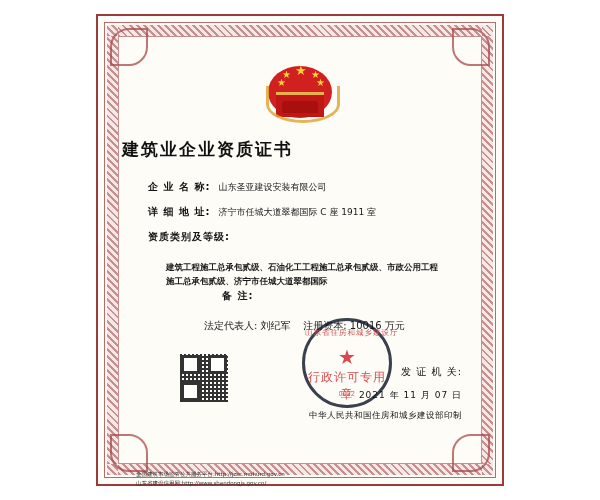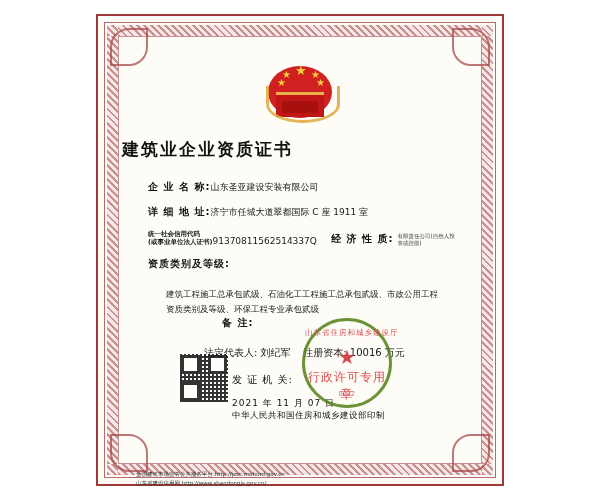--- a/index.html
+++ b/index.html
@@ -174,20 +174,21 @@
   }
   .lbl {
     font-size: 10px;
     font-weight: bold;
     letter-spacing: 1px;
     white-space: nowrap;
     color: #111;
     text-align: right;
   }
   .val {
+    margin-left: 8px;
     font-size: 9px;
     color: #1a1a1a;
     white-space: nowrap;
   }
   .row-split { display: flex; align-items: flex-end; }
   .col-left { display: flex; align-items: flex-end; width: 210px; }
   .col-right { display: flex; align-items: flex-end; }
 
   .lbl-stack {
     display: flex;
@@ -208,20 +209,21 @@
     font-size: 10px;
     font-weight: bold;
     letter-spacing: 1px;
     margin-bottom: 16px;
   }
   .scope-body {
     margin-left: 18px;
     font-size: 8.5px;
     line-height: 1.7;
     color: #1a1a1a;
+    font-weight: bold;
   }
   .remark-row {
     display: flex;
     align-items: center;
   }
   .remark-lbl {
     margin-left: 74px;
     font-size: 10px;
     font-weight: bold;
     letter-spacing: 1px;
@@ -263,36 +265,36 @@
     border: 3px solid #111;
     background: #fff;
   }
 
   
   .issuer {
     position: absolute;
     right: 16px;
     bottom: 38px;
     width: 230px;
-    text-align: left;
+    text-align: right;
     font-size: 10px;
     color: #111;
     font-family: "DejaVu Sans", sans-serif;
   }
   .issuer .line1 { letter-spacing: 1px; margin-bottom: 10px; }
-  .issuer .line2 { font-size: 9px; letter-spacing: 1px; }
+  .issuer .line2 { font-size: 9px; letter-spacing: 1px; margin-bottom: 8px; }
   .issuer .line3 { font-size: 8.5px; letter-spacing: .5px; }
 
   .seal {
     position: absolute;
     right: 86px;
     bottom: 52px;
     width: 84px;
     height: 84px;
-    border: 3px solid #4d7c0f;
+    border: 3px solid #0f172a;
     border-radius: 50%;
     color: #d1232a;
     opacity: .82;
   }
   .seal .arc {
     position: absolute;
     left: 0; right: 0; top: 7px;
     text-align: center;
     font-size: 7.5px;
     letter-spacing: 1px;
@@ -369,40 +371,27 @@
         <div class="row">
           <span class="lbl">企 业 名 称:</span>
           <span class="val">山东圣亚建设安装有限公司</span>
         </div>
 
         <div class="row">
           <span class="lbl">详 细 地 址:</span>
           <span class="val">济宁市任城大道翠都国际 C 座 1911 室</span>
         </div>
 
-        <div class="row row-split">
-          <div class="col-left">
-            <span class="lbl-stack">
-              <span class="l1">统一社会信用代码</span>
-              <span class="l2">(或事业单位法人证书)</span>
-            </span>
-            <span class="val">91370811562514337Q</span>
-          </div>
-          <div class="col-right">
-            <span class="lbl">经 济 性 质:</span>
-            <span class="tiny-note">有限责任公司(自然人投资或控股)</span>
-          </div>
-        </div>
 
 
         <div>
           <div class="scope-label">资质类别及等级:</div>
           <div class="scope-body">
             <div>建筑工程施工总承包贰级、石油化工工程施工总承包贰级、市政公用工程</div>
-            <div>资质类别及等级、环保工程专业承包贰级</div>
+            <div>施工总承包贰级、济宁市任城大道翠都国际</div>
           </div>
         </div>
 
         <div class="remark-row">
           <span class="remark-lbl">备  注:</span>
           <span class="val"></span>
         </div>
 
         <div class="legal-row">
           <span>法定代表人:</span>

